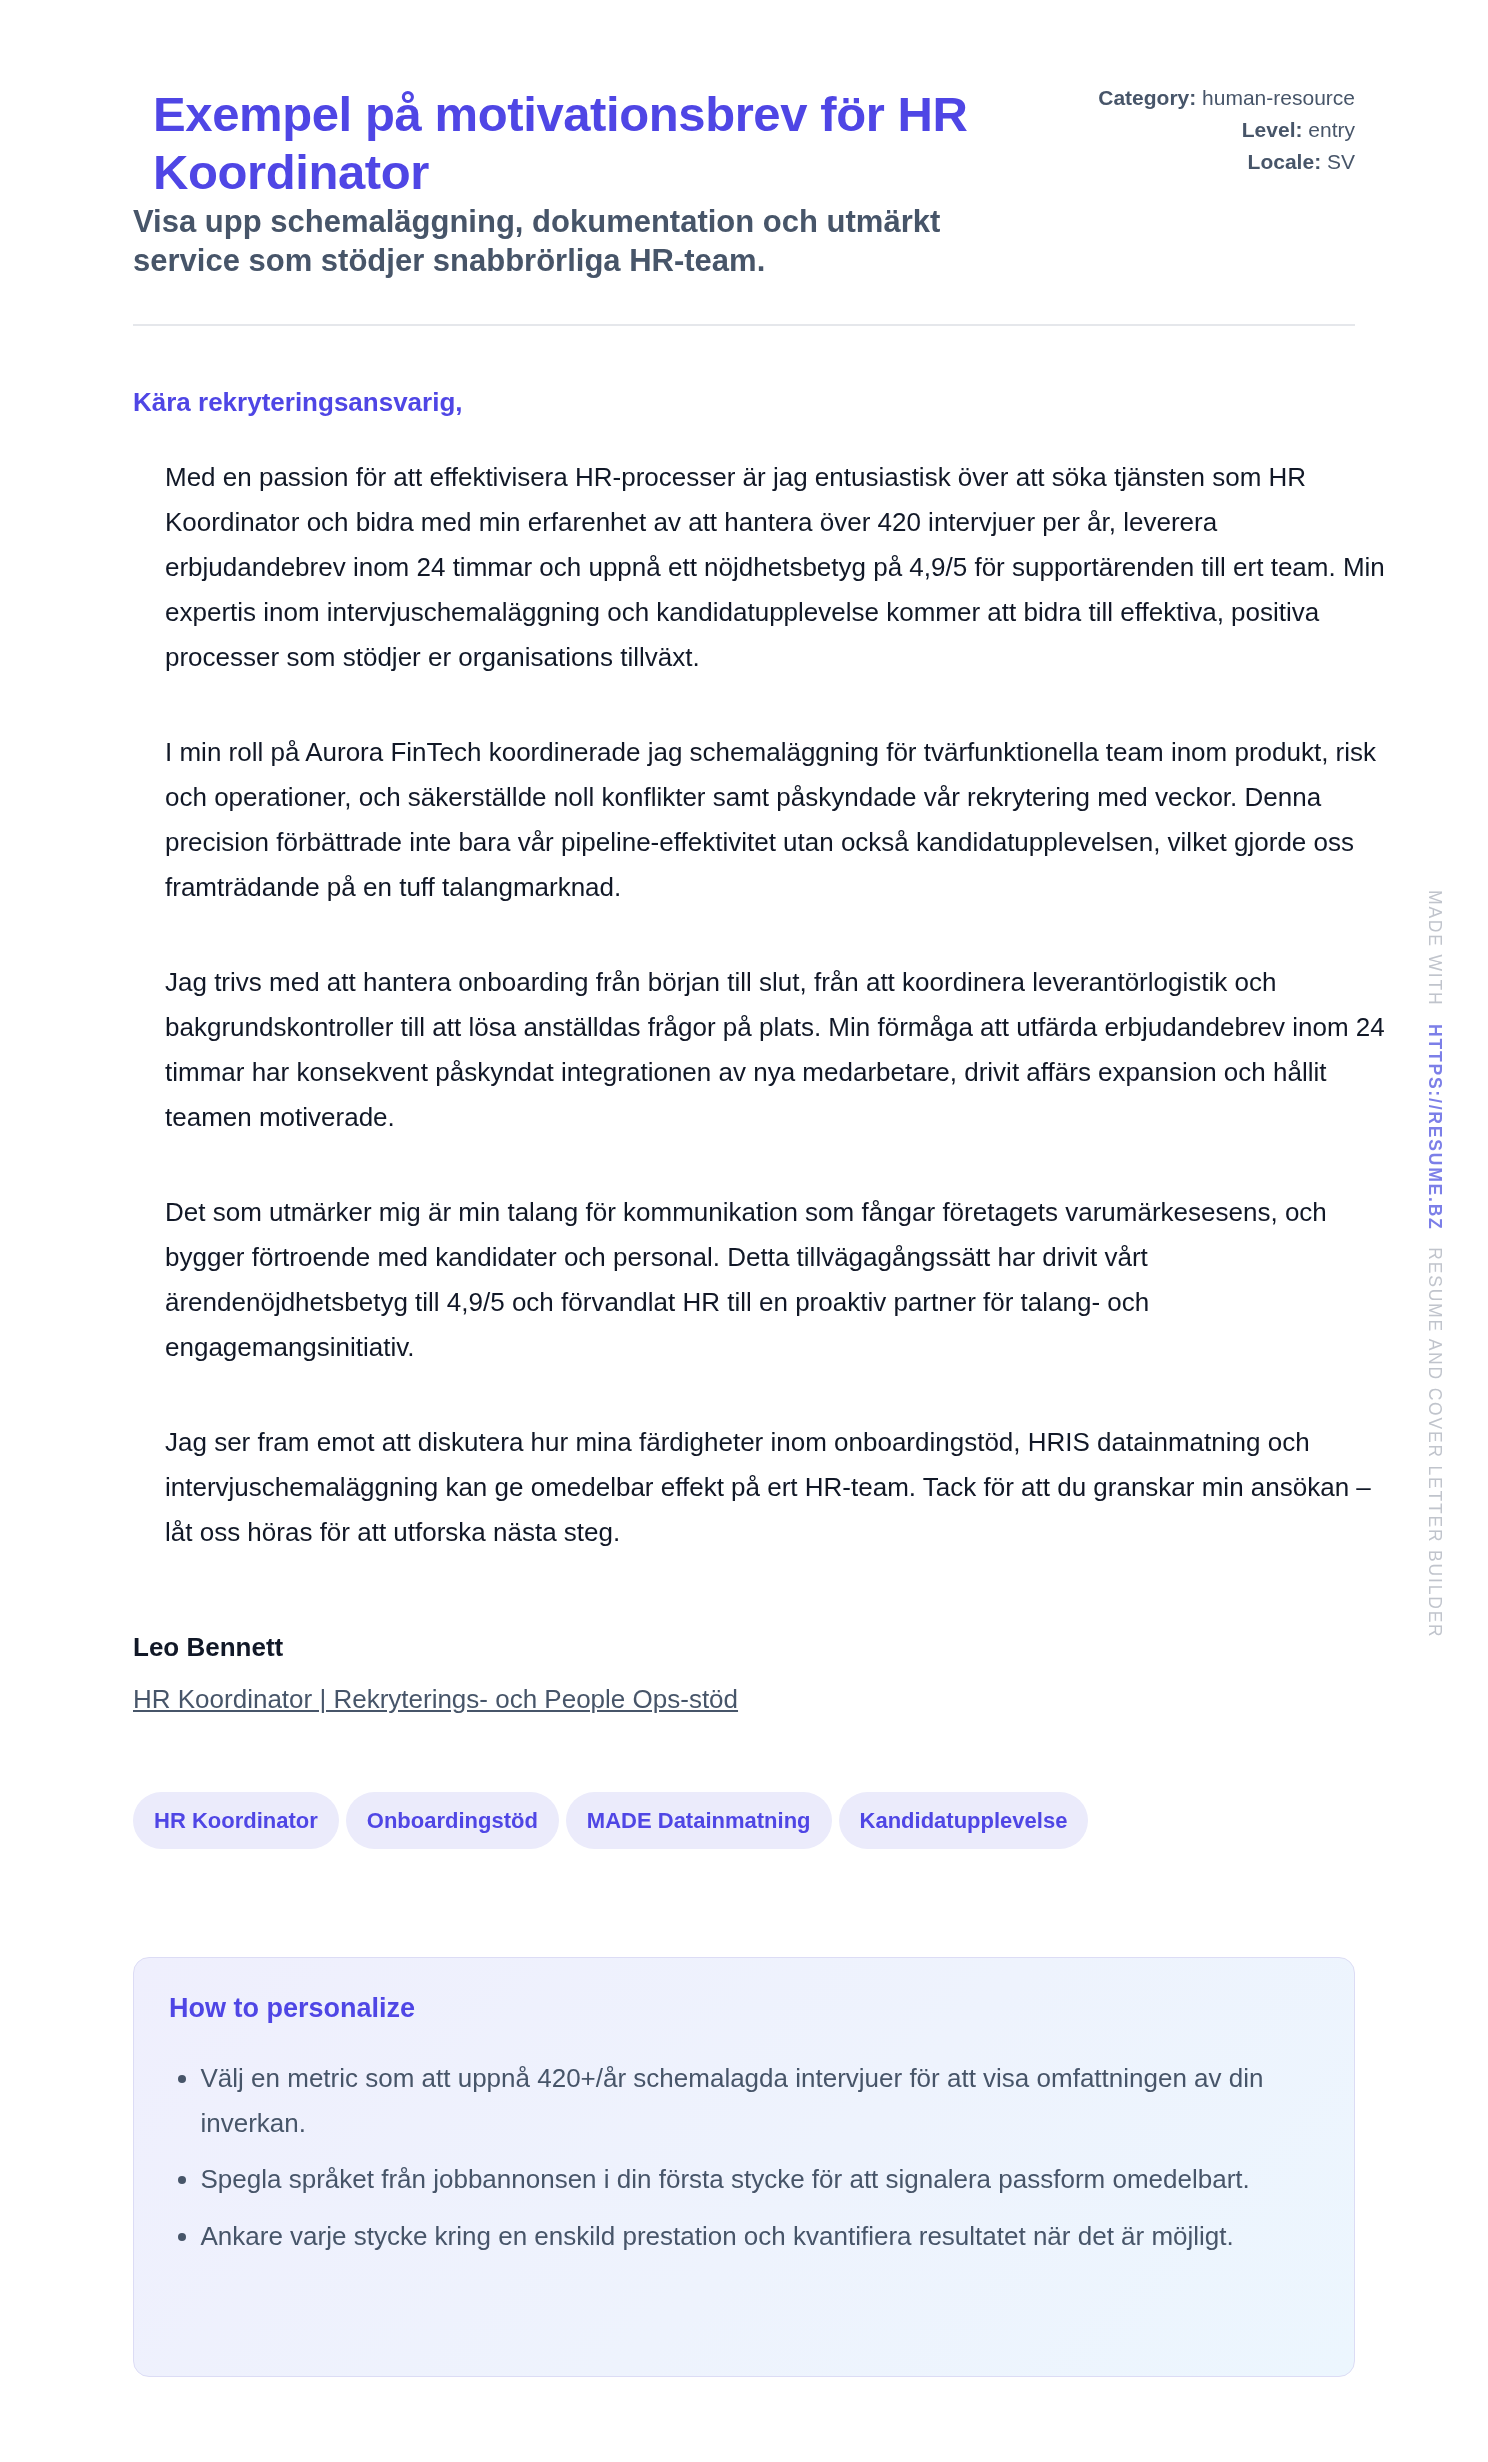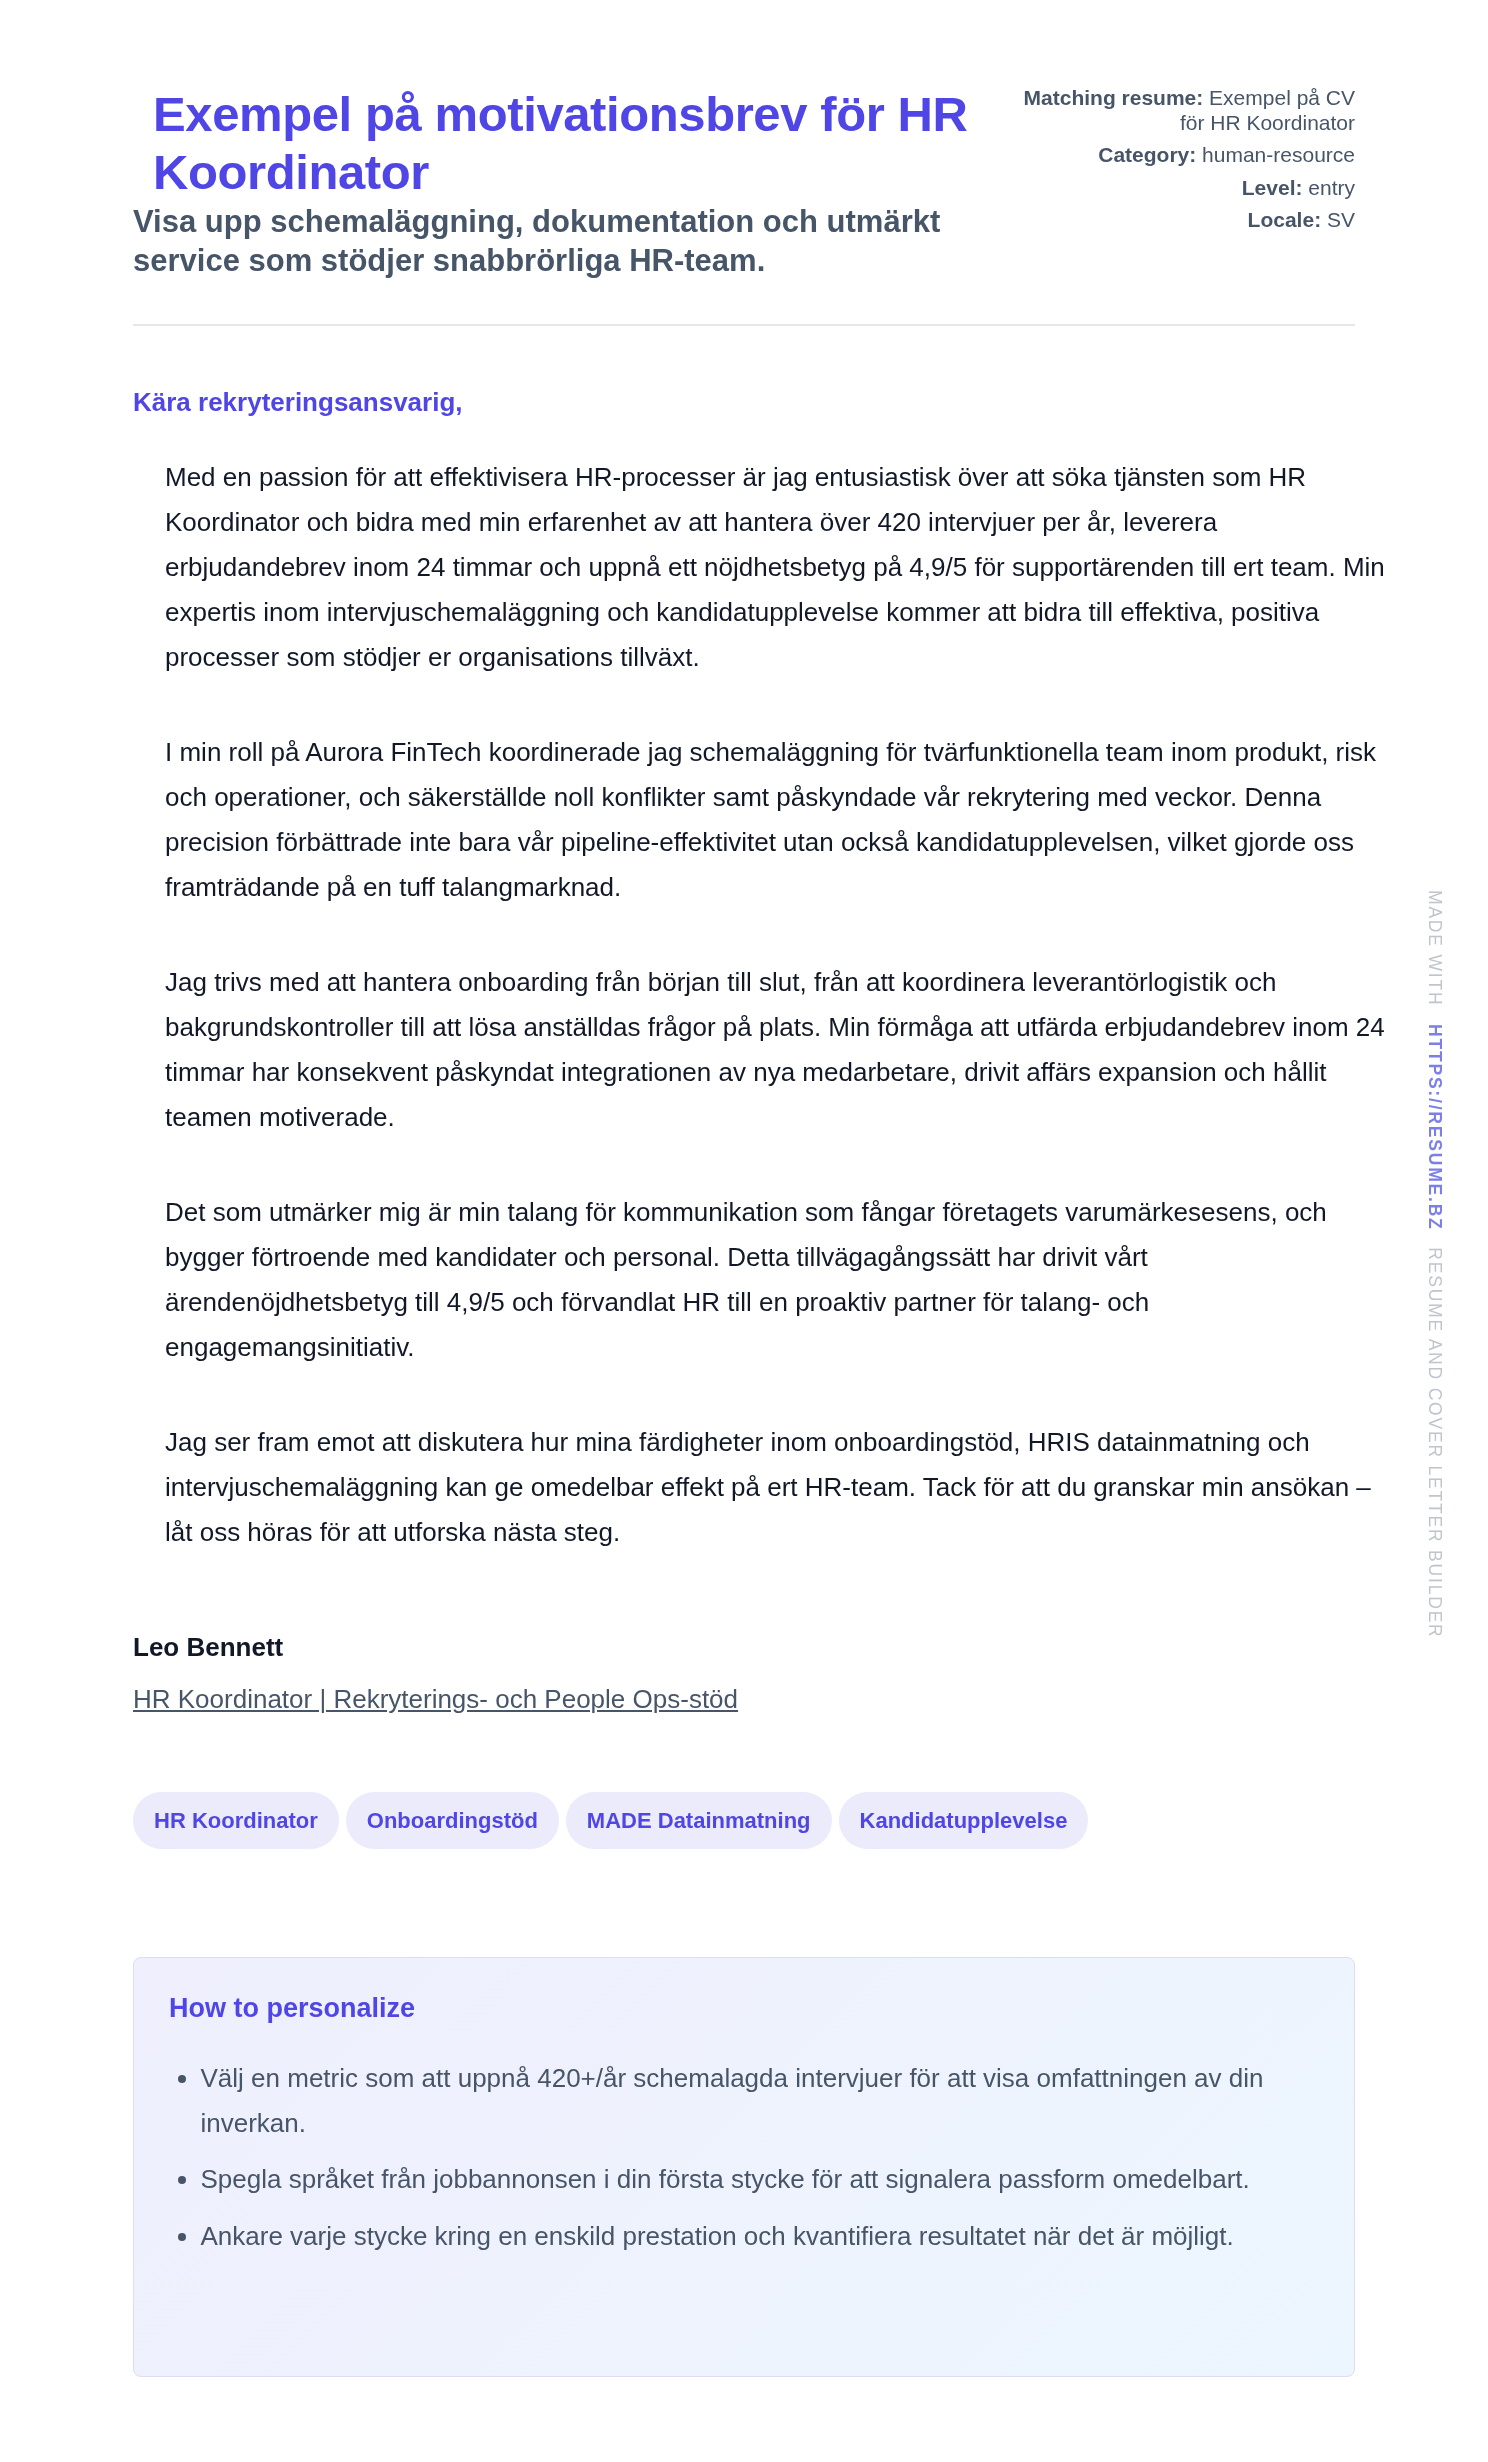--- a/index.html
+++ b/index.html
@@ -55,21 +55,21 @@
   .chip {
     height: 57px; padding: 0 21px; border-radius: 29px;
     background: #ebebfb; color: #4f46e5;
     font-size: 22px; line-height: 57px; font-weight: 700; white-space: nowrap;
     box-sizing: border-box;
   }
 
   
   .tips {
     position: absolute; left: 0; top: 1957px; width: 1222px; height: 420px;
-    box-sizing: border-box; border: 1.8px solid #dcdcf5; border-radius: 8px;
+    box-sizing: border-box; border: 1.8px solid #dcdcf5; border-radius: 16px;
     background: linear-gradient(135deg, #efeffd 0%, #eef3fd 55%, #ecf6fe 100%);
     padding: 33px 35px 0 35px;
   }
   .tips-title {
     margin: 0; font-size: 27px; line-height: 35px; font-weight: 700; color: #4f46e5;
   }
   .tips ul { margin: 30px 0 0 0; padding: 0 0 0 31.5px; }
   .tips li {
     font-size: 26px; line-height: 45px; color: #475569; margin-bottom: 11.4px;
   }
@@ -87,24 +87,20 @@
 </head>
 <body>
 
 <div class="page">
 
   <header class="header">
     <h1 class="title">Exempel på motivationsbrev för HR Koordinator</h1>
     <h2 class="subtitle">Visa upp schemaläggning, dokumentation och utmärkt service som stödjer snabbrörliga HR-team.</h2>
 
     <div class="meta">
-      <div class="row">
-        <span class="key">Matching resume:</span>
-        <span>Exempel på CV för HR Koordinator</span>
-      </div>
       <div class="row">
         <span class="key">Category:</span>
         <span>human-resource</span>
       </div>
       <div class="row">
         <span class="key">Level:</span>
         <span>entry</span>
       </div>
       <div class="row">
         <span class="key">Locale:</span>

